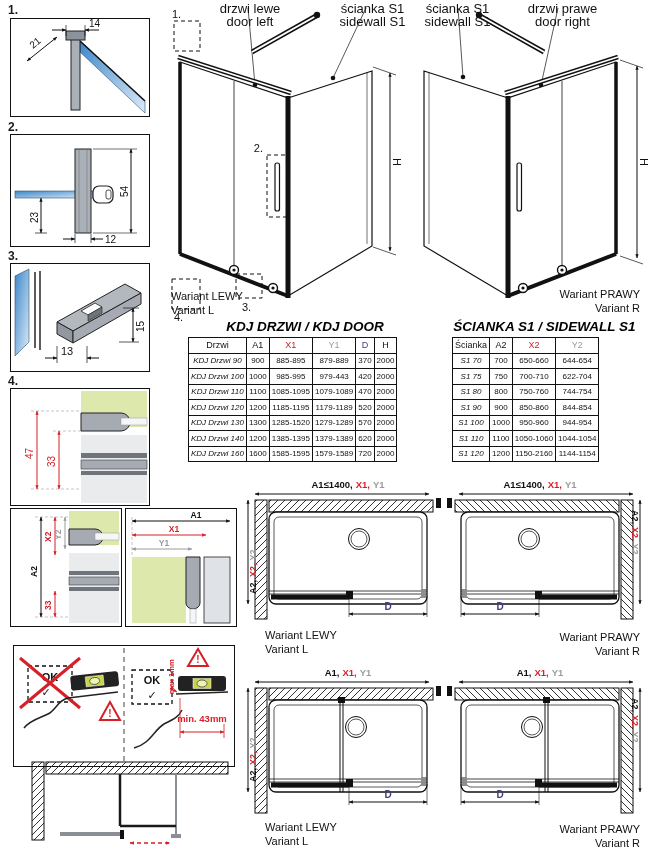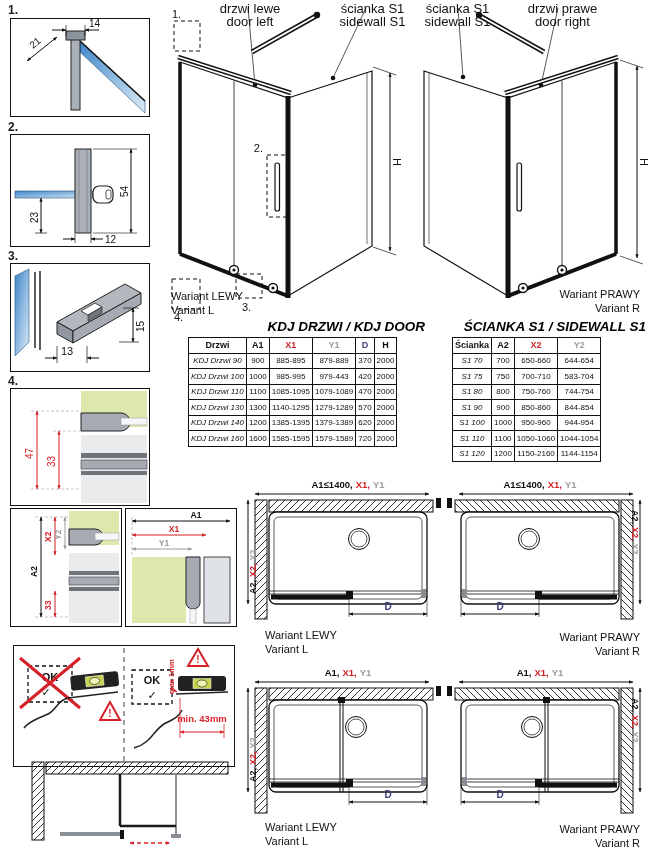--- a/index.html
+++ b/index.html
@@ -3,25 +3,25 @@
 <meta charset="utf-8">
 <style>
   html,body{margin:0;padding:0}
   body{width:648px;height:850px;position:relative;background:#fff;color:#1a1a1a;
        font-family:"Liberation Sans",sans-serif;overflow:hidden}
   .panelbox{position:absolute;border:1.2px solid #111;background:#fff}
   .pnum{position:absolute;font-size:12px;font-weight:bold}
   .ann{position:absolute;font-size:13px;line-height:13px;text-align:center;color:#111}
   .variant{position:absolute;font-size:11px;line-height:14px;color:#111}
   .variant.right{text-align:right}
-  .ttitle{position:absolute;font-weight:bold;font-style:italic;font-size:13.5px;text-align:right;color:#000}
+  .ttitle{position:absolute;font-weight:bold;font-style:italic;font-size:13.5px;text-align:center;color:#000}
   table.dtable{border-collapse:collapse;position:absolute;background:#fff}
   .dtable th,.dtable td{border:1px solid #111;text-align:center;font-size:8px;
       padding:1px 2px;height:12.5px;white-space:nowrap;color:#111}
-  .dtable th{font-size:9px;font-weight:bold}
+  .dtable th{font-size:9px;font-weight:normal}
   .dtable td.rowhead{font-weight:normal;font-style:italic}
   .c-red{color:#cc2229!important}
   .c-gray{color:#9b9b9b!important}
   .c-purple{color:#3f3f7a!important}
   svg{position:absolute;overflow:visible}
   svg text{font-family:"Liberation Sans",sans-serif;fill:#111}
   text.red{fill:#d61f26}text.gray{fill:#9b9b9b}text.purple{fill:#3f3f7a}
   tspan.red{fill:#d61f26}tspan.gray{fill:#9b9b9b}
   .dimtxt{font-size:10px}
   .dimtxt-s{font-size:8.5px;font-weight:bold}
@@ -429,23 +429,31 @@
       </tr>
       <tr>
         <td class="rowhead">KDJ Drzwi 110</td>
         <td>1100</td>
         <td>1085-1095</td>
         <td>1079-1089</td>
         <td>470</td>
         <td>2000</td>
       </tr>
       <tr>
+        <td class="rowhead">KDJ Drzwi 120</td>
+        <td>1200</td>
+        <td>1185-1195</td>
+        <td>1179-1189</td>
+        <td>520</td>
+        <td>2000</td>
+      </tr>
+      <tr>
         <td class="rowhead">KDJ Drzwi 130</td>
         <td>1300</td>
-        <td>1140-1295</td>
+        <td>1285-1520</td>
         <td>1279-1289</td>
         <td>570</td>
         <td>2000</td>
       </tr>
       <tr>
         <td class="rowhead">KDJ Drzwi 140</td>
         <td>1200</td>
         <td>1385-1395</td>
         <td>1379-1389</td>
         <td>620</td>
@@ -476,21 +484,21 @@
       <tr>
         <td class="rowhead">S1 70</td>
         <td>700</td>
         <td>650-660</td>
         <td>644-654</td>
       </tr>
       <tr>
         <td class="rowhead">S1 75</td>
         <td>750</td>
         <td>700-710</td>
-        <td>583-704</td>
+        <td>622-704</td>
       </tr>
       <tr>
         <td class="rowhead">S1 80</td>
         <td>800</td>
         <td>750-760</td>
         <td>744-754</td>
       </tr>
       <tr>
         <td class="rowhead">S1 90</td>
         <td>900</td>

